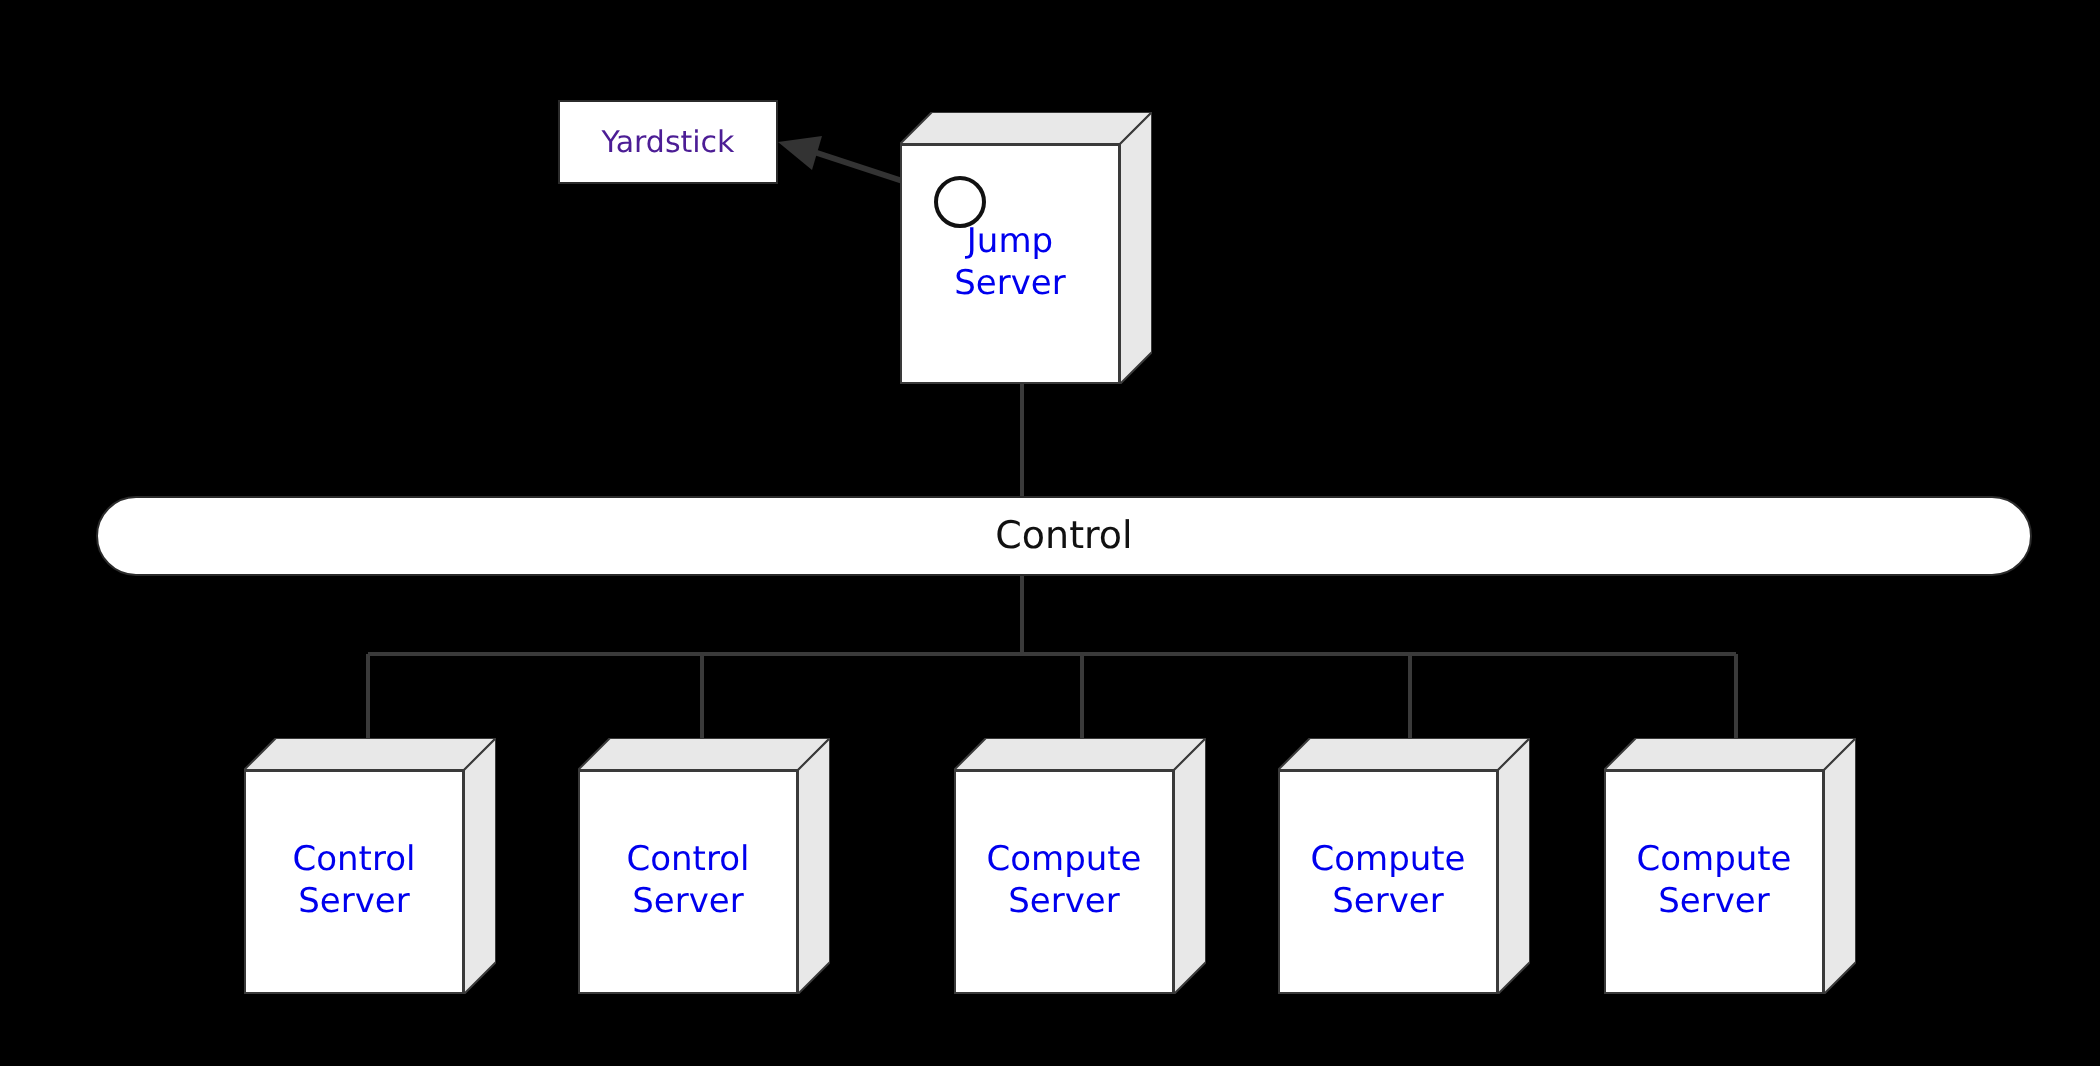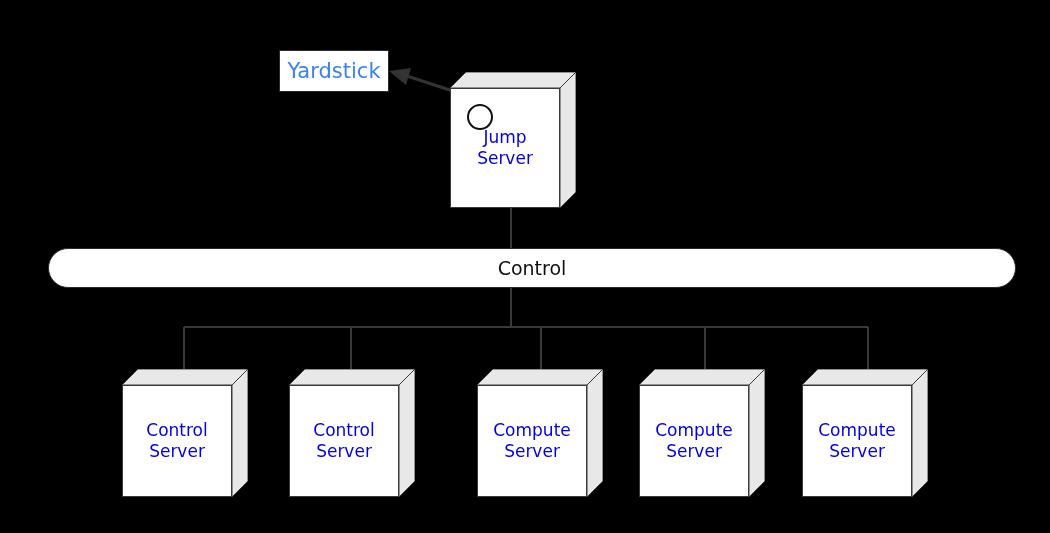--- a/index.html
+++ b/index.html
@@ -34,22 +34,22 @@
     width: 110px;
     height: 42px;
     background: #ffffff;
     border: 1px solid #2b2b2b;
     box-sizing: border-box;
     display: flex;
     align-items: center;
     justify-content: center;
   }
   .note-box .note-label {
-    color: #3b82f6;
-    font-size: 21px;
+    color: #4c1d95;
+    font-size: 15px;
     line-height: 1;
     white-space: nowrap;
   }
 
   
   .cube {
     position: absolute;
   }
   .cube .face-front {
     position: absolute;
@@ -134,21 +134,21 @@
     <g>
       <line x1="468" y1="96" x2="404" y2="75" stroke="#333333" stroke-width="3"></line>
       <polygon points="389,71 411,68 406,85" fill="#333333"></polygon>
     </g>
   </svg>
 
   <div class="note-box">
     <span class="note-label">Yardstick</span>
   </div>
 
-  <div class="cube" style="left:450px; top:56px; width:126px; height:136px;margin-top:16px;">
+  <div class="cube" style="left:450px; top:56px; width:126px; height:136px;">
     <svg class="face-top" viewBox="0 0 126 136" xmlns="http://www.w3.org/2000/svg">
       <polygon points="0,16 16,0 126,0 110,16" fill="#e8e8e8" stroke="#3a3a3a" stroke-width="1"></polygon>
       <polygon points="110,16 126,0 126,120 110,136" fill="#e8e8e8" stroke="#3a3a3a" stroke-width="1"></polygon>
     </svg>
     <div class="face-front">
       <span class="label-line">Jump</span>
       <span class="label-line">Server</span>
     </div>
     <span class="jack" style="left:17px; top:32px; width:22px; height:22px;"></span>
   </div>

